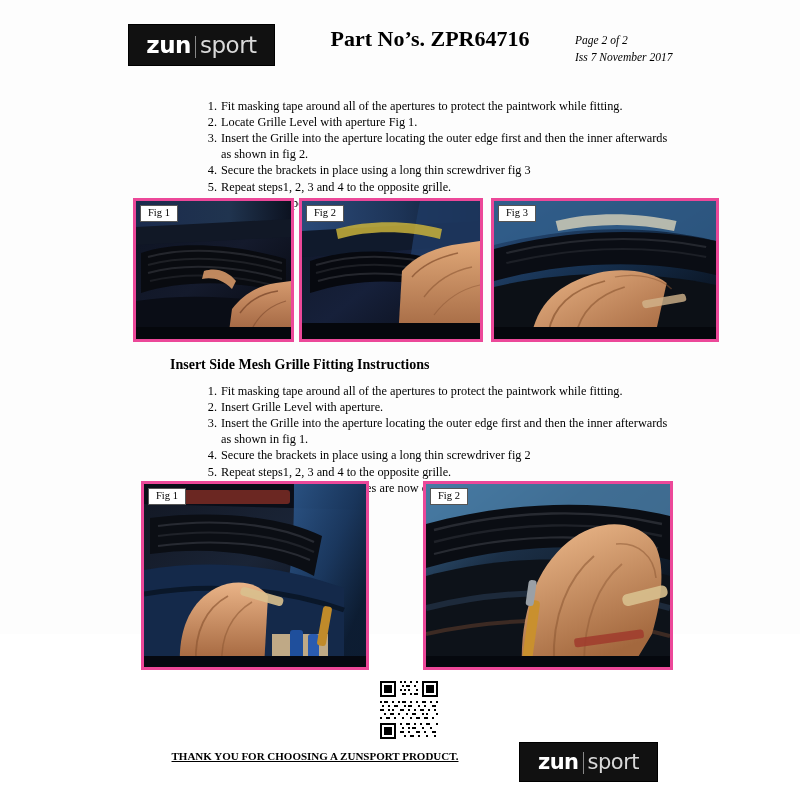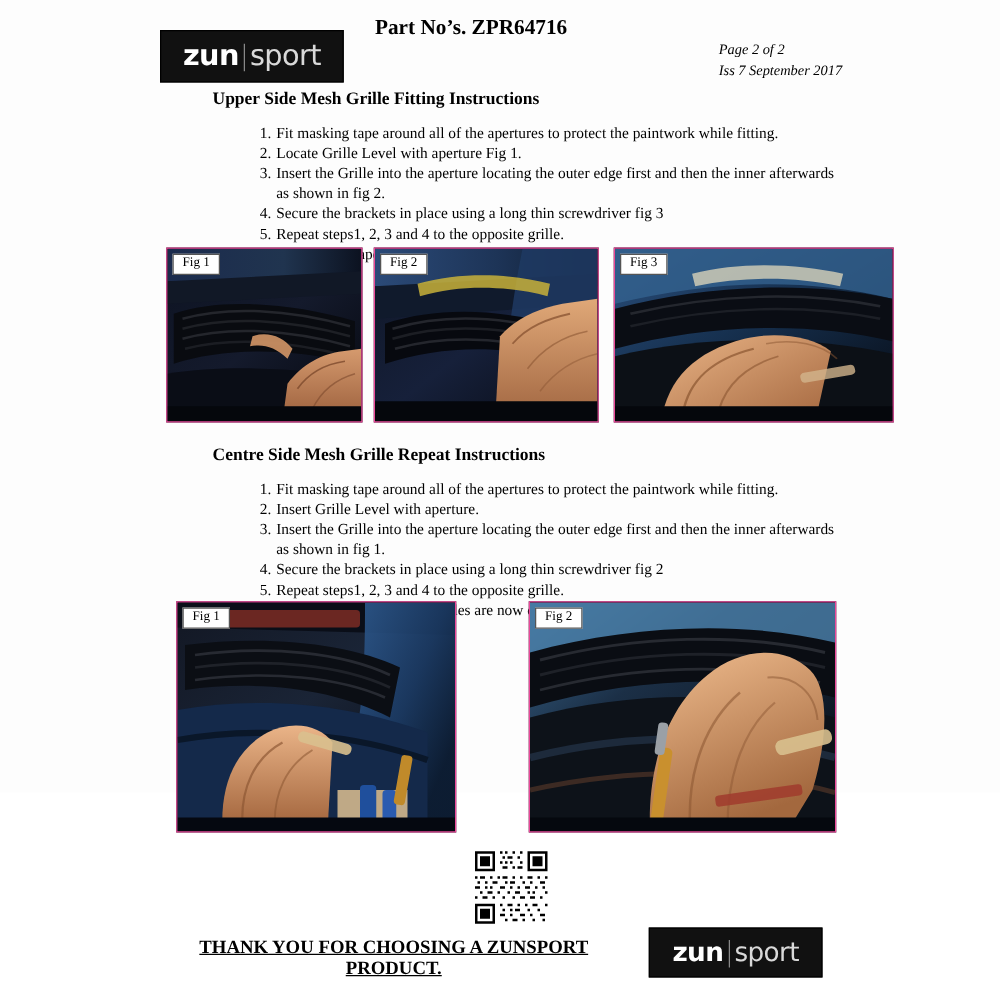--- a/index.html
+++ b/index.html
@@ -59,24 +59,24 @@
     display: inline-block;
     width: 1px;
     height: 22px;
     background: #888;
     margin: 0 4px;
     vertical-align: middle;
   }
 
   .part-no {
     position: absolute;
-    left: 300px; top: 2px;
+    left: 300px; top: 16px;
     width: 260px;
-    text-align: left;
-    font-size: 17px;
+    text-align: center;
+    font-size: 22px;
     font-weight: bold;
     font-family: "Liberation Serif", serif;
   }
   .page-meta {
     position: absolute;
     left: 575px; top: 22px;
     font-size: 11.5px;
     line-height: 1.5;
     font-family: "Liberation Serif", serif;
     font-style: italic;
@@ -112,21 +112,21 @@
     position: absolute;
     left: 0;
     top: 0;
     width: 17px;
     text-align: right;
   }
 
   
   .fig {
     position: absolute;
-    border: 1px solid #ec4899;
+    border: 3px solid #ec4899;
     overflow: hidden;
     background: #0b0d18;
   }
   .fig-label {
     position: absolute;
     left: 4px; top: 4px;
     background: #ffffff;
     border: 1px solid #555;
     font-size: 10.5px;
     padding: 1px 7px 2px 7px;
@@ -148,21 +148,21 @@
     width: 62px; height: 62px;
     background: #fff;
   }
 
   
   .thanks {
     position: absolute;
     left: 120px; top: 750px;
     width: 390px;
     text-align: center;
-    font-size: 15px;
+    font-size: 11px;
     font-weight: bold;
     text-decoration: underline;
     font-family: "Liberation Serif", serif;
   }
 </style>
 </head>
 <body>
 
 <div class="page">
 
@@ -171,25 +171,24 @@
     <div class="logo logo-head">
       <span class="logo-text">
         <span class="logo-zun">zun</span><span class="logo-sep"></span><span class="logo-sport">sport</span>
       </span>
     </div>
 
     <div class="part-no">Part No’s. ZPR64716</div>
 
     <div class="page-meta">
       <div>Page 2 of 2</div>
-      <div>Iss 7 September 2017</div>
+      <div>Iss 7 November 2017</div>
     </div>
   </div>
 
-  <div class="section-title sec1-title">Upper Side Mesh Grille Fitting Instructions</div>
 
   <ul class="steps sec1-steps">
     <li><span class="num">1.</span><span>Fit masking tape around all of the apertures to protect the paintwork while fitting.</span></li>
     <li><span class="num">2.</span><span>Locate Grille Level with aperture Fig 1.</span></li>
     <li><span class="num">3.</span><span>Insert the Grille into the aperture locating the outer edge first and then the inner afterwards as shown in fig 2.</span></li>
     <li><span class="num">4.</span><span>Secure the brackets in place using a long thin screwdriver fig 3</span></li>
     <li><span class="num">5.</span><span>Repeat steps1, 2, 3 and 4 to the opposite grille.</span></li>
     <li><span class="num">6.</span><span>Remove the tape and the grilles are now complete.</span></li>
   </ul>
 
@@ -294,21 +293,21 @@
       <path d="M30 138 C34 104, 52 82, 84 72 C104 66, 128 70, 140 82 L130 138 Z" fill="url(#skin3)"></path>
       <path d="M44 132 C48 104, 64 88, 90 80" stroke="#8a5531" stroke-width="1.6" fill="none" opacity="0.7"></path>
       <path d="M66 136 C70 110, 84 94, 106 86" stroke="#8a5531" stroke-width="1.4" fill="none" opacity="0.6"></path>
       <path d="M98 76 C116 72, 134 76, 144 88" stroke="#8a5531" stroke-width="1.2" fill="none" opacity="0.5"></path>
       <rect x="120" y="96" width="36" height="8" rx="3" fill="#d2b48c" opacity="0.8" transform="rotate(-12 138 100)"></rect>
       <rect x="0" y="126" width="180" height="12" fill="#05070c"></rect>
     </svg>
     <div class="fig-label">Fig 3</div>
   </div>
 
-  <div class="section-title sec2-title">Centre Side Mesh Grille Repeat Instructions</div>
+  <div class="section-title sec2-title">Insert Side Mesh Grille Fitting Instructions</div>
 
   <ul class="steps sec2-steps">
     <li><span class="num">1.</span><span>Fit masking tape around all of the apertures to protect the paintwork while fitting.</span></li>
     <li><span class="num">2.</span><span>Insert Grille Level with aperture.</span></li>
     <li><span class="num">3.</span><span>Insert the Grille into the aperture locating the outer edge first and then the inner afterwards as shown in fig 1.</span></li>
     <li><span class="num">4.</span><span>Secure the brackets in place using a long thin screwdriver fig 2</span></li>
     <li><span class="num">5.</span><span>Repeat steps1, 2, 3 and 4 to the opposite grille.</span></li>
     <li><span class="num">6.</span><span>Remove the tape and the grilles are now complete.</span></li>
   </ul>
 

